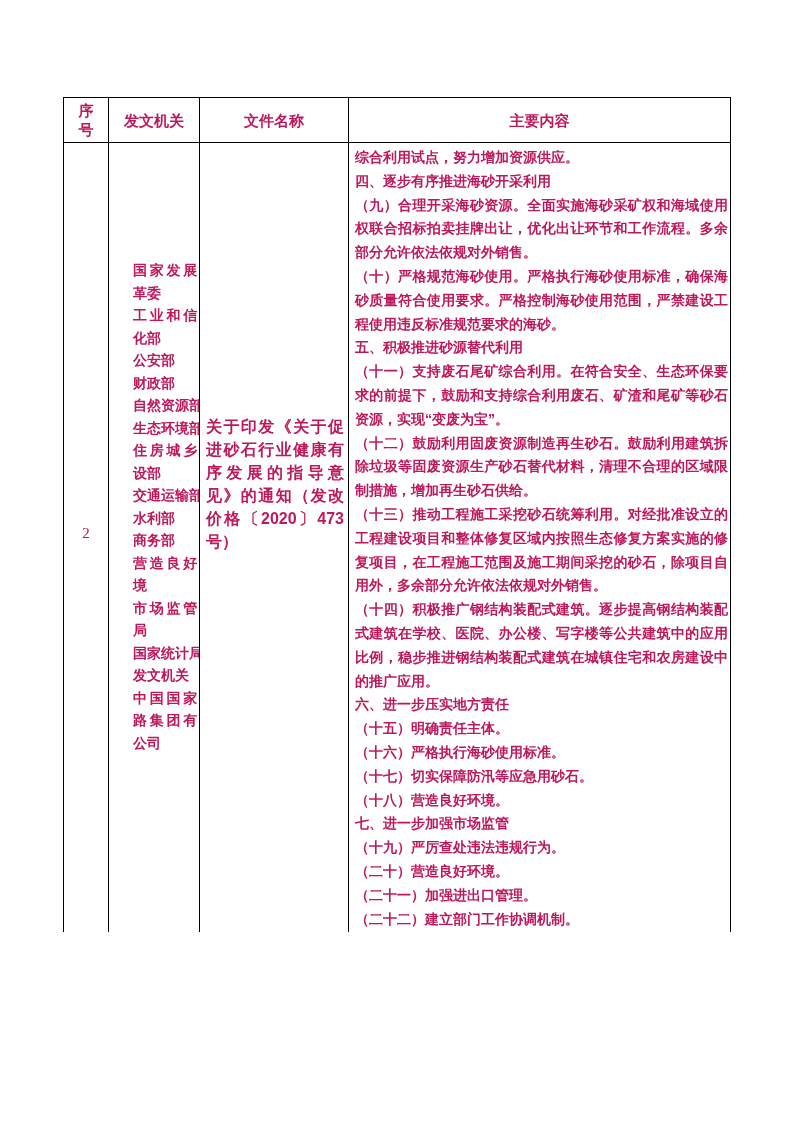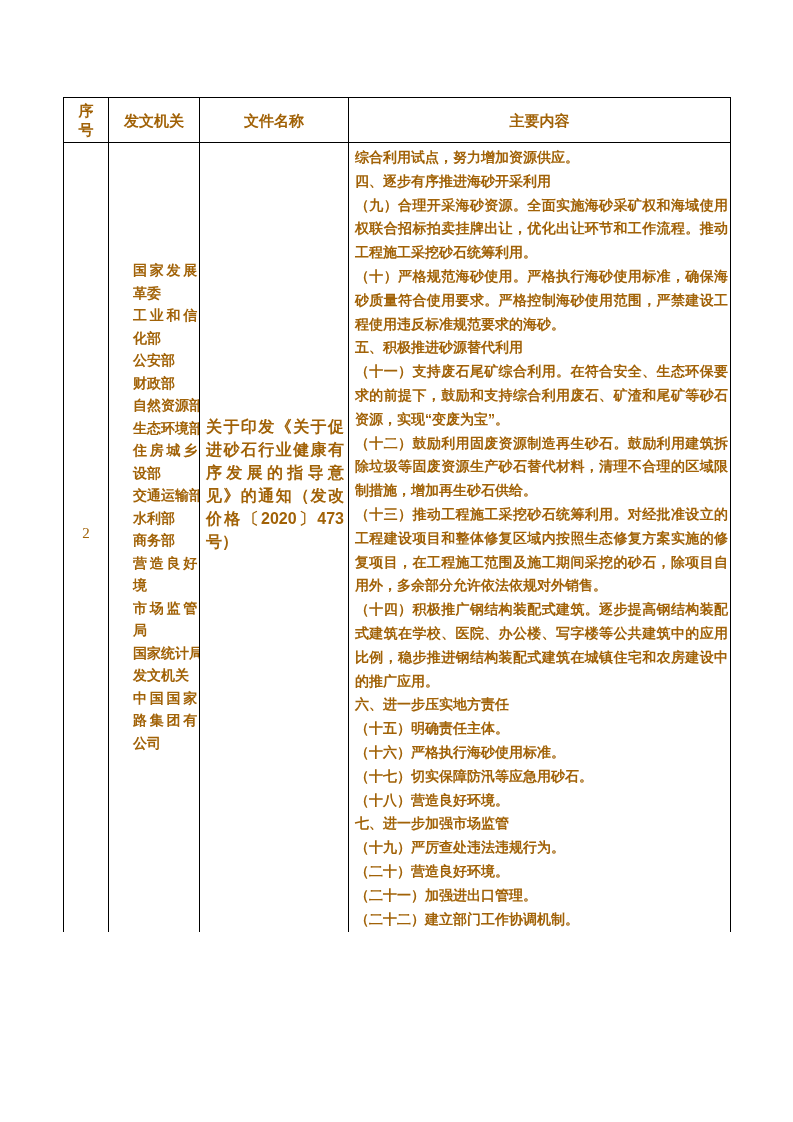--- a/index.html
+++ b/index.html
@@ -6,21 +6,21 @@
     margin: 0;
     padding: 0;
     background: #ffffff;
   }
   .page {
     position: relative;
     width: 793px;
     height: 932px;
     background: #ffffff;
     font-family: "Liberation Sans", sans-serif;
-    color: #a16207;
+    color: #be185d;
     overflow: hidden;
   }
   table.doc-table {
     position: absolute;
     left: 63px;
     top: 97px;
     width: 667px;
     border-collapse: collapse;
     table-layout: fixed;
   }
@@ -153,21 +153,21 @@
               <div class="agency-item">中国国家铁路集团有限公司</div>
             </div>
         </td>
         <td class="cell-title">
           <div class="doc-title">关于印发《关于促进砂石行业健康有序发展的指导意见》的通知（发改价格〔2020〕473号）</div>
         </td>
         <td class="cell-content">
           <div class="content-list">
               <div class="content-para">综合利用试点，努力增加资源供应。</div>
               <div class="content-para">四、逐步有序推进海砂开采利用</div>
-              <div class="content-para">（九）合理开采海砂资源。全面实施海砂采矿权和海域使用权联合招标拍卖挂牌出让，优化出让环节和工作流程。推动工程施工采挖砂石统筹利用。</div>
+              <div class="content-para">（九）合理开采海砂资源。全面实施海砂采矿权和海域使用权联合招标拍卖挂牌出让，优化出让环节和工作流程。多余部分允许依法依规对外销售。</div>
               <div class="content-para">（十）严格规范海砂使用。严格执行海砂使用标准，确保海砂质量符合使用要求。严格控制海砂使用范围，严禁建设工程使用违反标准规范要求的海砂。</div>
               <div class="content-para">五、积极推进砂源替代利用</div>
               <div class="content-para">（十一）支持废石尾矿综合利用。在符合安全、生态环保要求的前提下，鼓励和支持综合利用废石、矿渣和尾矿等砂石资源，实现“变废为宝”。</div>
               <div class="content-para">（十二）鼓励利用固废资源制造再生砂石。鼓励利用建筑拆除垃圾等固废资源生产砂石替代材料，清理不合理的区域限制措施，增加再生砂石供给。</div>
               <div class="content-para">（十三）推动工程施工采挖砂石统筹利用。对经批准设立的工程建设项目和整体修复区域内按照生态修复方案实施的修复项目，在工程施工范围及施工期间采挖的砂石，除项目自用外，多余部分允许依法依规对外销售。</div>
               <div class="content-para">（十四）积极推广钢结构装配式建筑。逐步提高钢结构装配式建筑在学校、医院、办公楼、写字楼等公共建筑中的应用比例，稳步推进钢结构装配式建筑在城镇住宅和农房建设中的推广应用。</div>
               <div class="content-para">六、进一步压实地方责任</div>
               <div class="content-para">（十五）明确责任主体。</div>
               <div class="content-para">（十六）严格执行海砂使用标准。</div>
               <div class="content-para">（十七）切实保障防汛等应急用砂石。</div>

